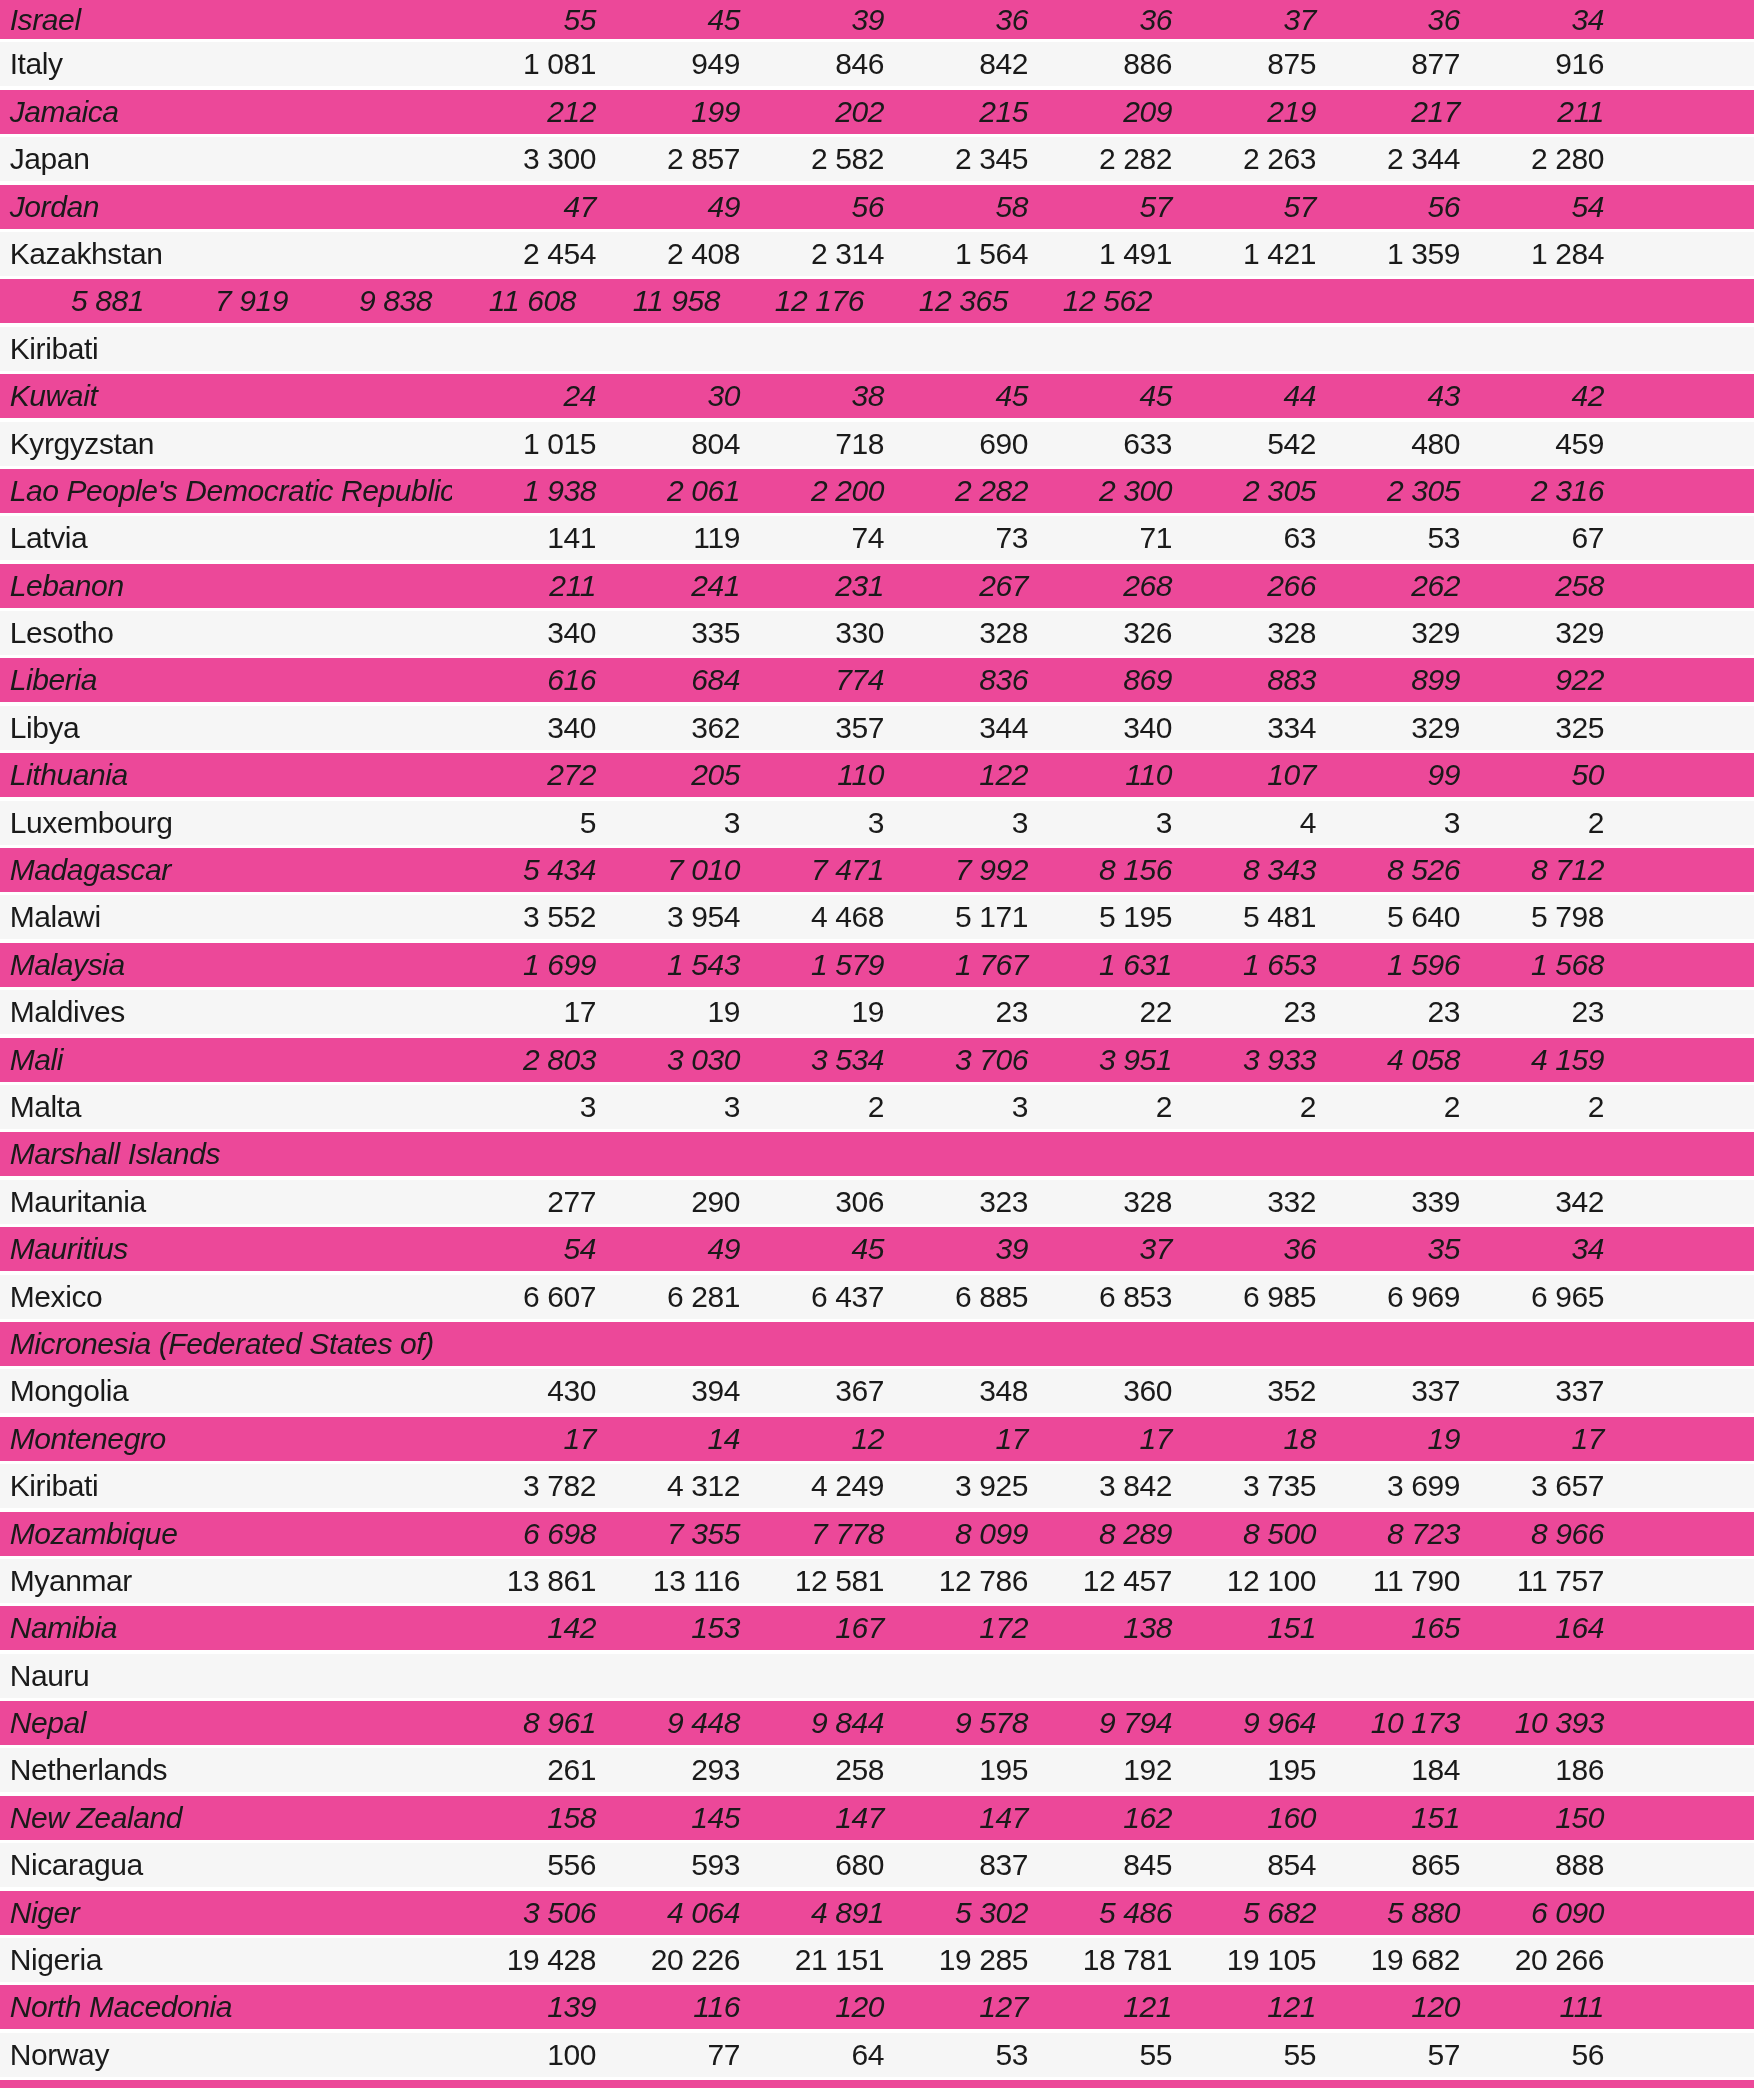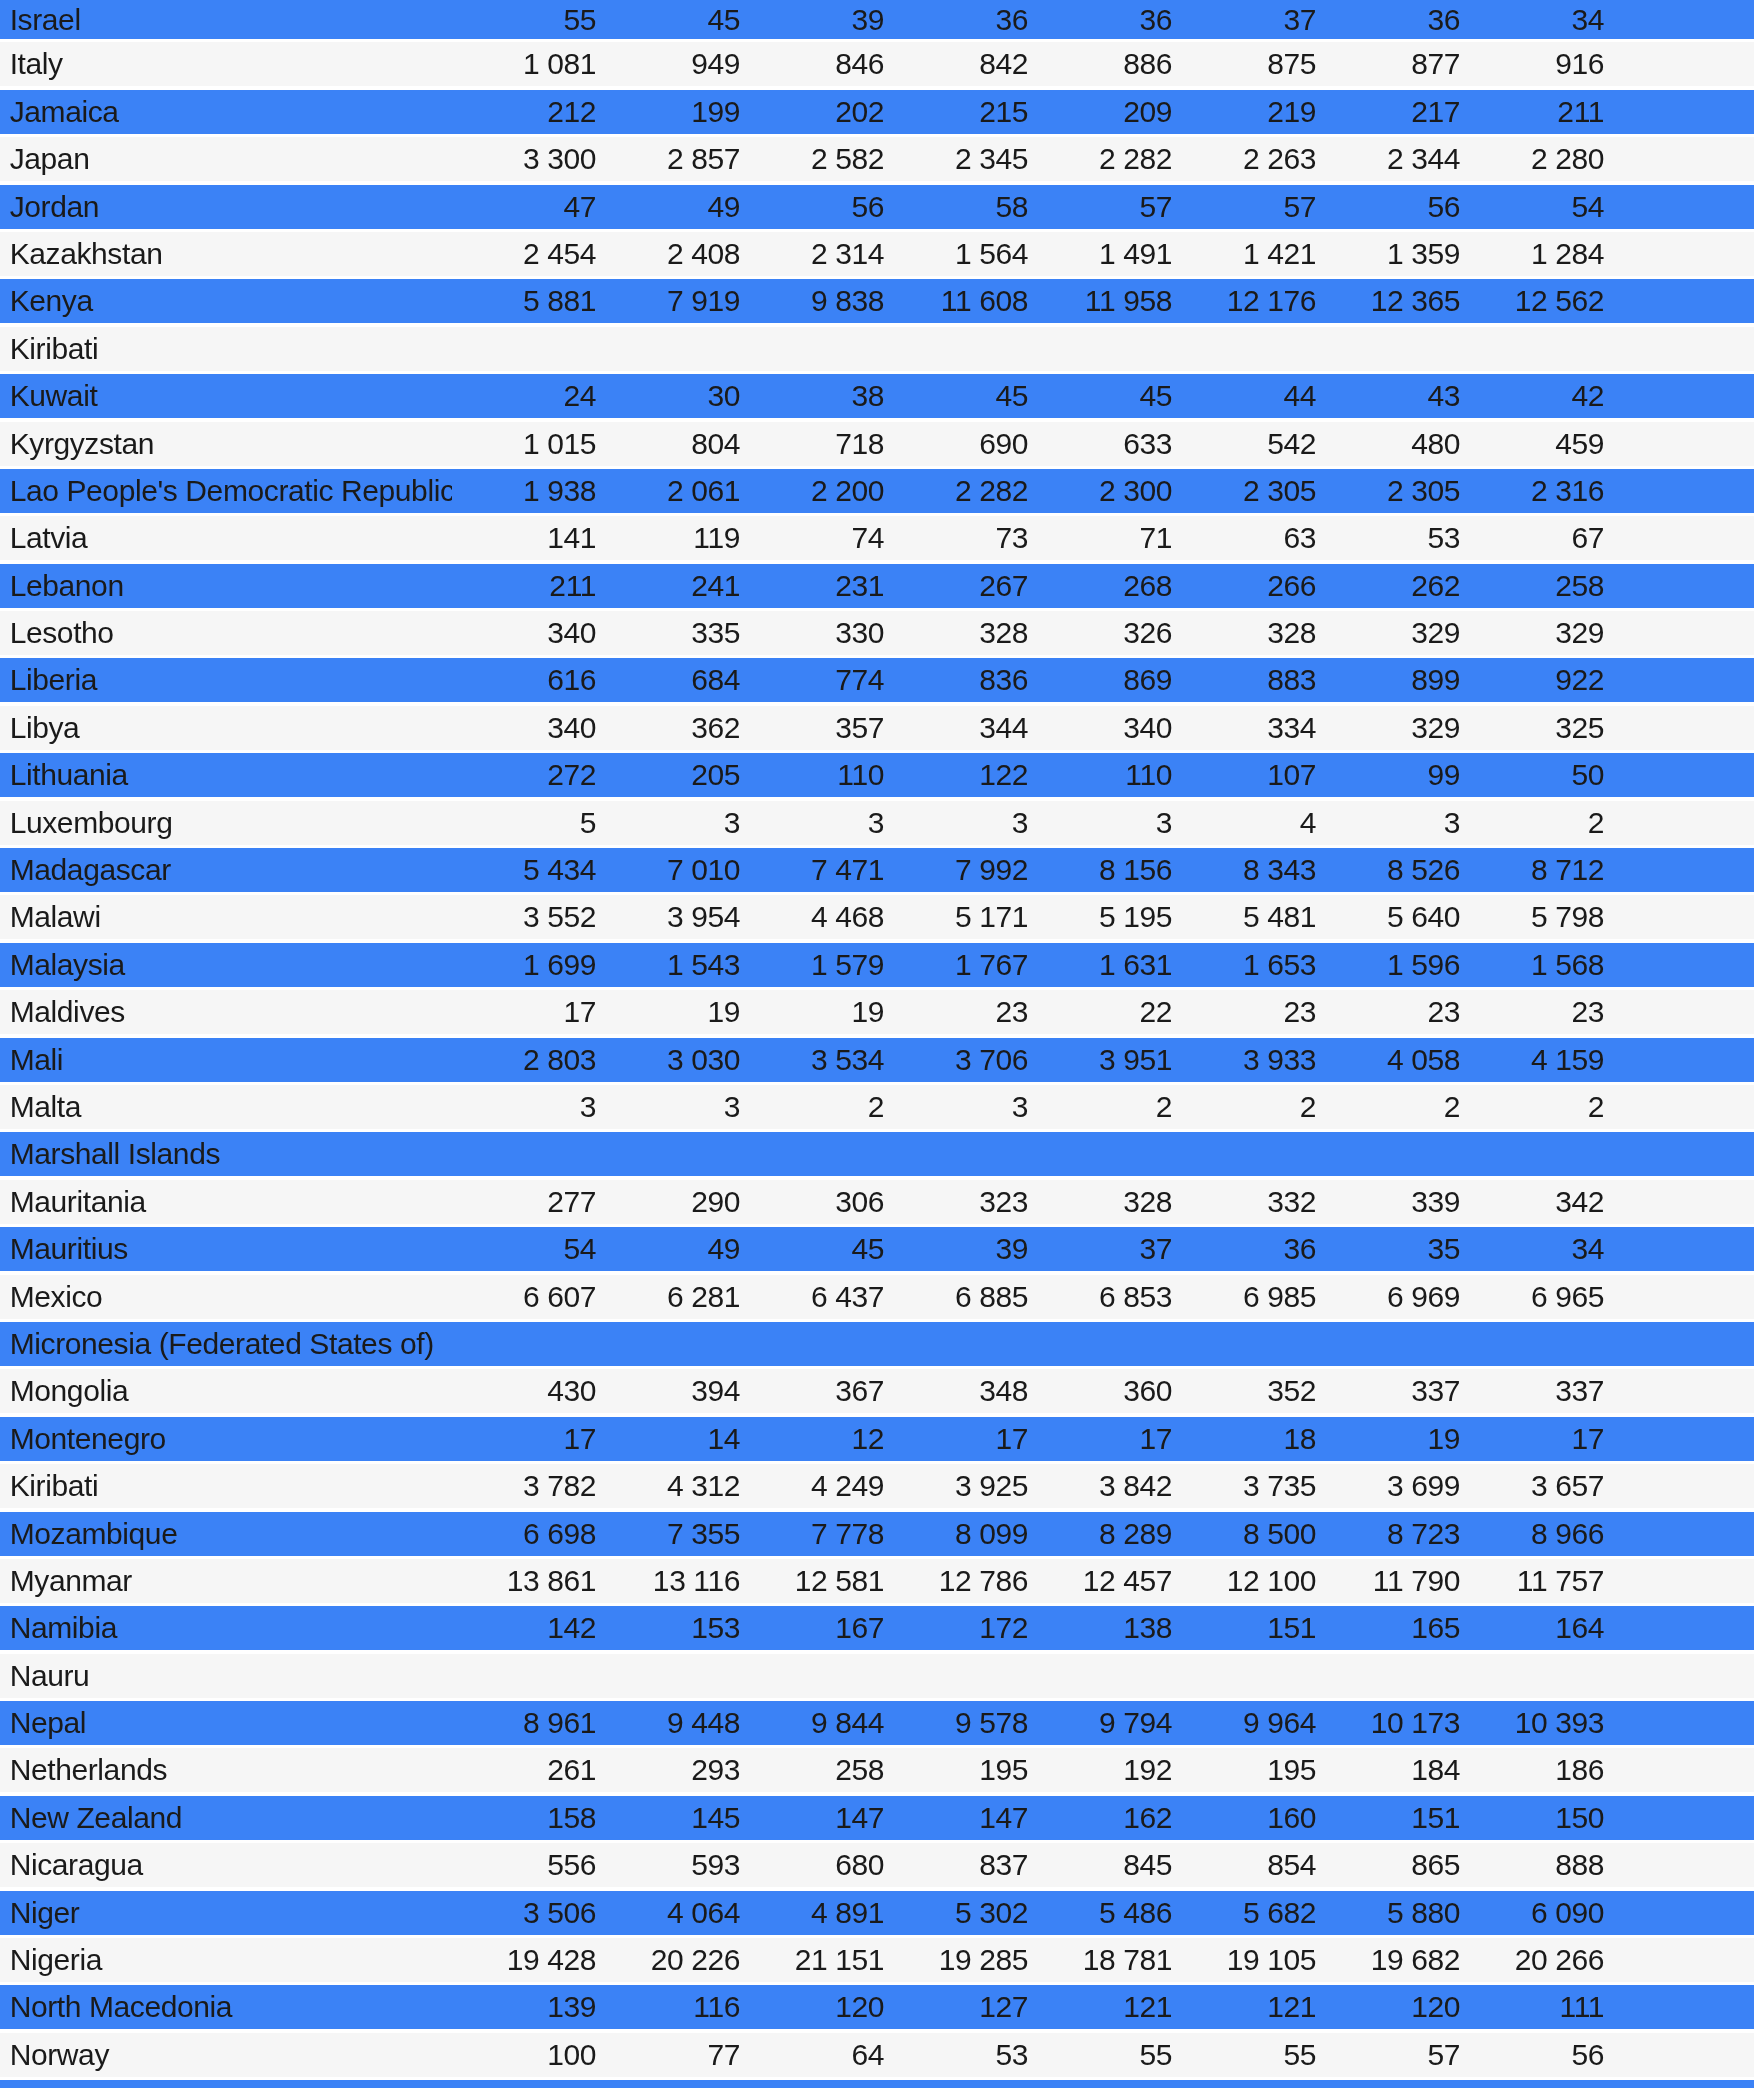--- a/index.html
+++ b/index.html
@@ -22,21 +22,21 @@
     display: flex;
     align-items: center;
     height: 44px;
     margin-bottom: 3.4px;
     padding-right: 151px;
     box-sizing: border-box;
     font-size: 30px;
     letter-spacing: -0.4px;
   }
   .row:first-child { height: 39px; }
-  .row.odd  { background: #3b82f6; }
+  .row.odd  { background: #ec4899; font-style: italic; }
   .row.even { background: #f6f6f6; align-items: center; }
   .row.partial { height: 8px; margin-bottom: 0; }
   .country {
     flex: 1;
     padding-left: 9.7px;
     white-space: nowrap;
     overflow: hidden;
   }
   .num {
     width: 144px;
@@ -108,21 +108,20 @@
       <span class="num">2 454</span>
       <span class="num">2 408</span>
       <span class="num">2 314</span>
       <span class="num">1 564</span>
       <span class="num">1 491</span>
       <span class="num">1 421</span>
       <span class="num">1 359</span>
       <span class="num">1 284</span>
     </div>
     <div class="row odd">
-      <span class="country">Kenya</span>
       <span class="num">5 881</span>
       <span class="num">7 919</span>
       <span class="num">9 838</span>
       <span class="num">11 608</span>
       <span class="num">11 958</span>
       <span class="num">12 176</span>
       <span class="num">12 365</span>
       <span class="num">12 562</span>
     </div>
     <div class="row even">

